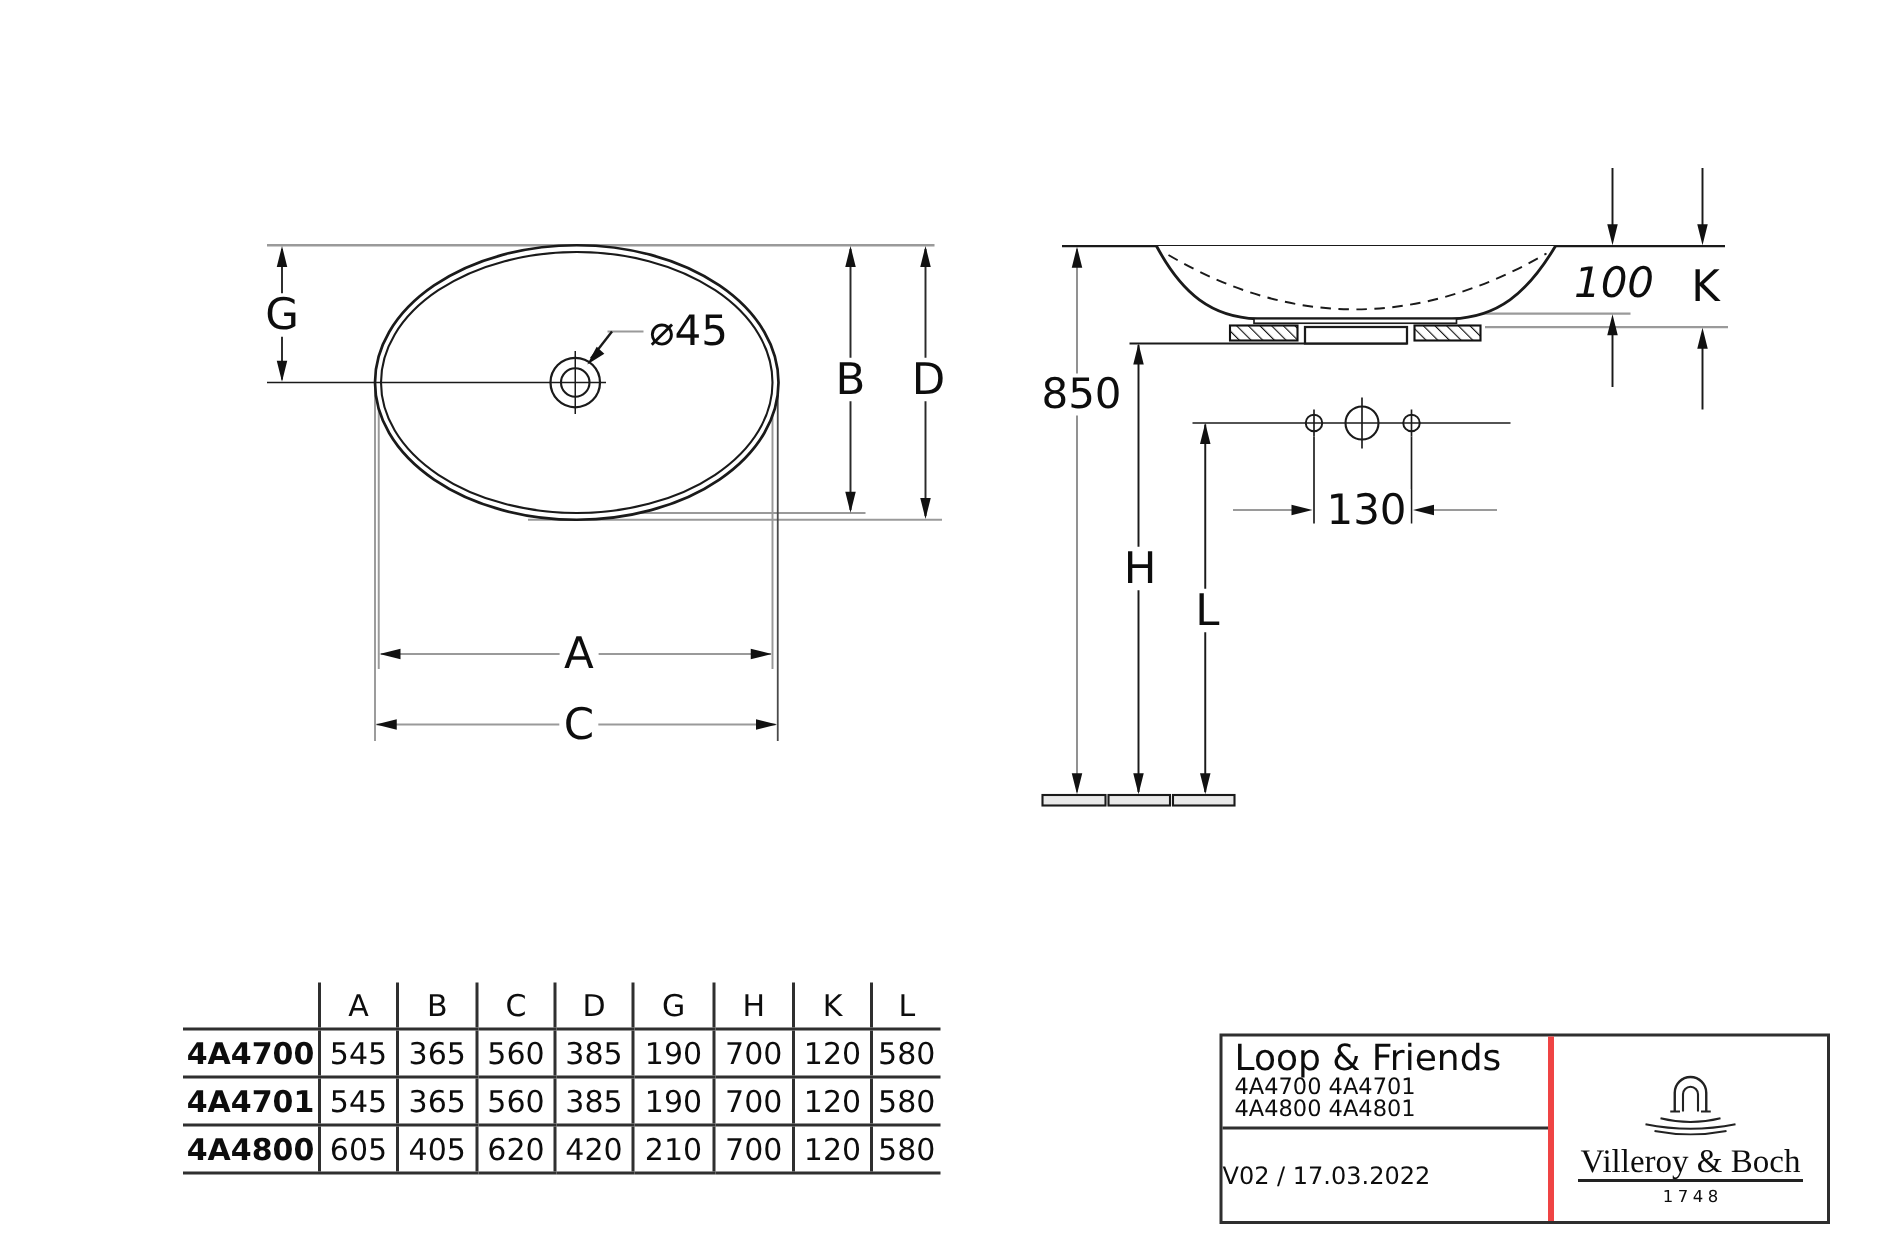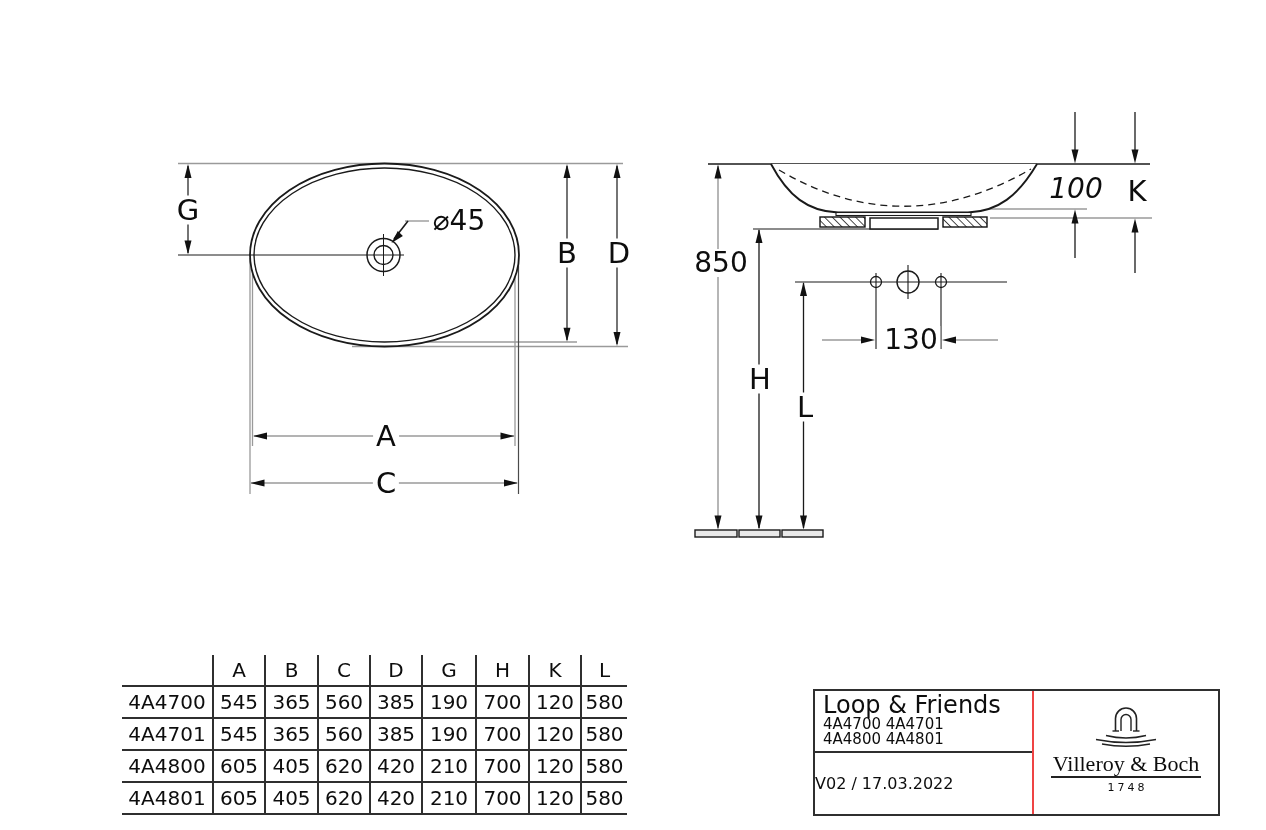--- a/index.html
+++ b/index.html
@@ -7,30 +7,30 @@
          font-family:"DejaVu Sans","Liberation Sans",sans-serif;color:#0d0d0d;}
   #linework{position:absolute;left:0;top:0;}
   .dim{position:absolute;transform:translate(-50%,-50%);font-size:29px;line-height:1;
        background:#fff;padding:0 3px;white-space:nowrap;color:#0d0d0d;}
   .dim.small{font-size:28px;}
   
   #dim-table{position:absolute;left:122px;top:655px;border-collapse:collapse;table-layout:fixed;
              font-size:20px;color:#0d0d0d;}
   #dim-table td,#dim-table th{border-left:2px solid #2f2f2f;border-bottom:2px solid #2f2f2f;
              height:30px;text-align:center;padding:0;font-weight:normal;overflow:hidden;}
-  #dim-table .rowhead{border-left:none;}
+  #dim-table .rowhead{border-left:none;font-weight:bold;}
   
   #title-block{position:absolute;left:813px;top:689px;width:403px;height:123px;
                border:2px solid #2f2f2f;display:flex;}
-  #tb-left{width:217px;border-right:2px solid #ef4444;display:flex;flex-direction:column;}
+  #tb-left{width:217px;border-right:4px solid #ef4444;display:flex;flex-direction:column;}
   #tb-ident{height:58px;border-bottom:2px solid #2f2f2f;padding:2px 0 0 8px;}
   #tb-product{font-size:24px;line-height:24px;}
   .tb-models{font-size:15px;line-height:15px;}
   #tb-version{flex:1;display:flex;align-items:center;padding-left:0;font-size:16px;}
-  #tb-right{flex:1;display:flex;flex-direction:column;align-items:center;justify-content:flex-start;padding-top:14px;}
+  #tb-right{flex:1;display:flex;flex-direction:column;align-items:center;justify-content:center;padding-top:14px;}
   #brand-name{font-family:"Liberation Serif","DejaVu Serif",serif;font-size:22px;line-height:22px;
               border-bottom:2px solid #222;padding:0 2px 1px 2px;margin-top:2px;}
   #brand-year{font-size:11px;letter-spacing:3px;margin-top:3px;padding-left:3px;}
 </style>
 </head>
 <body>
 
 <div id="sheet">
 
   <svg id="linework" width="1266" height="830" viewBox="0 0 1266 830">
@@ -196,31 +196,20 @@
       <td>365</td>
       <td>560</td>
       <td>385</td>
       <td>190</td>
       <td>700</td>
       <td>120</td>
       <td>580</td>
     </tr>
     <tr>
       <td class="rowhead">4A4800</td>
-      <td>605</td>
-      <td>405</td>
-      <td>620</td>
-      <td>420</td>
-      <td>210</td>
-      <td>700</td>
-      <td>120</td>
-      <td>580</td>
-    </tr>
-    <tr>
-      <td class="rowhead">4A4801</td>
       <td>605</td>
       <td>405</td>
       <td>620</td>
       <td>420</td>
       <td>210</td>
       <td>700</td>
       <td>120</td>
       <td>580</td>
     </tr>
   </tbody>

